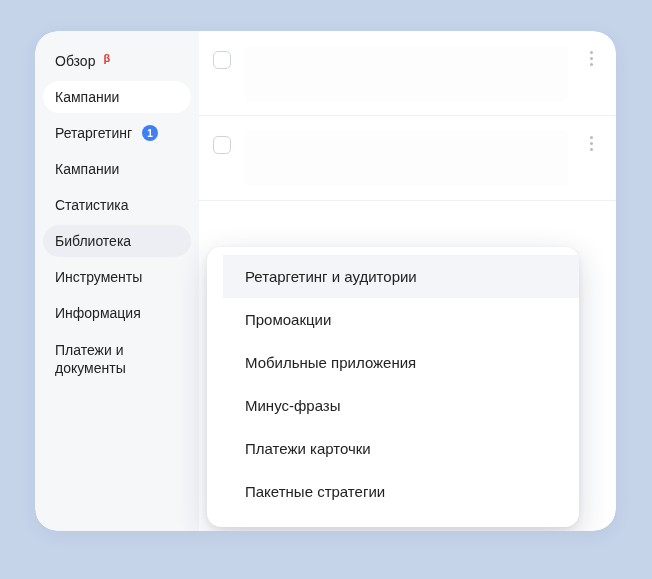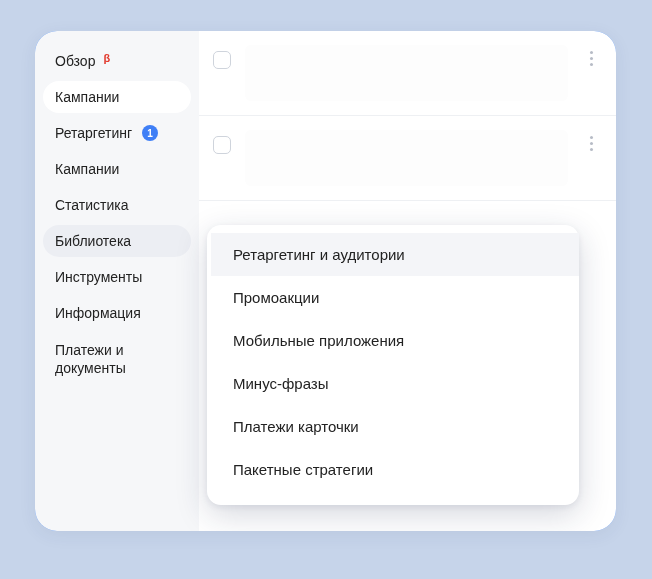--- a/index.html
+++ b/index.html
@@ -105,26 +105,26 @@
   }
   .kebab span {
     width: 3px; height: 3px;
     background: #b7bcc6;
     border-radius: 50%;
   }
 
   .dropdown {
     position: absolute;
     left: 172px;
-    top: 194px;
+    top: 216px;
     width: 372px;
     background: #fff;
     border-radius: 14px;
     box-shadow: 0 10px 32px rgba(30,40,80,0.18), 0 2px 6px rgba(30,40,80,0.08);
-    padding: 8px 0 14px 4px;
+    padding: 8px 0 14px 16px;
     z-index: 20;
   }
   .dropdown-item {
     padding: 13px 22px;
     font-size: 15px;
     color: #222;
     cursor: pointer;
   }
   .dropdown-item.hover { background: #f4f5f8; }
 

